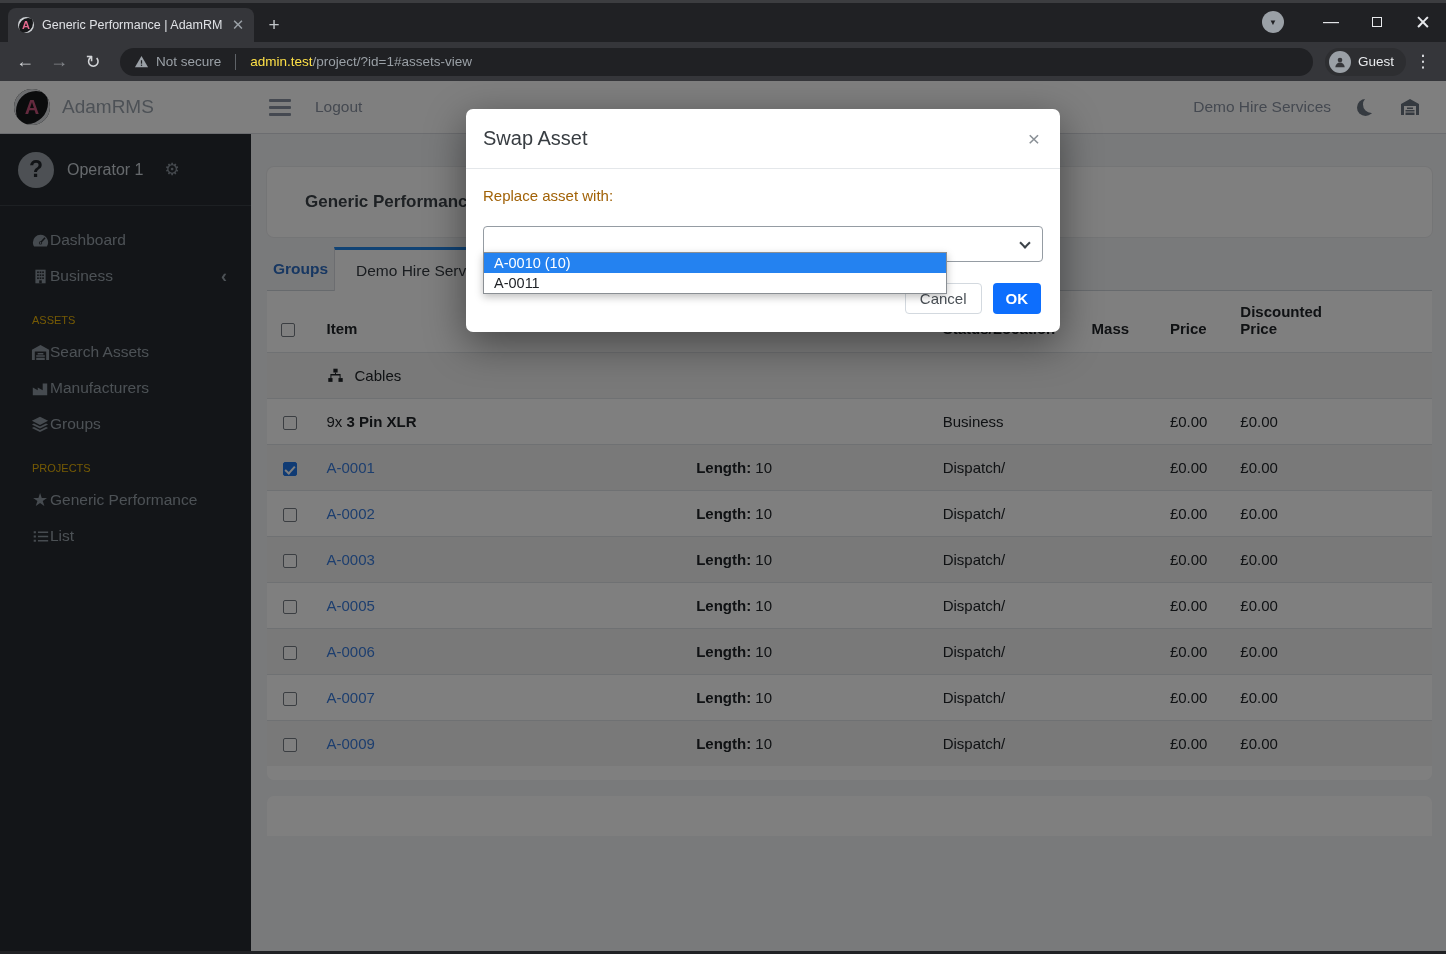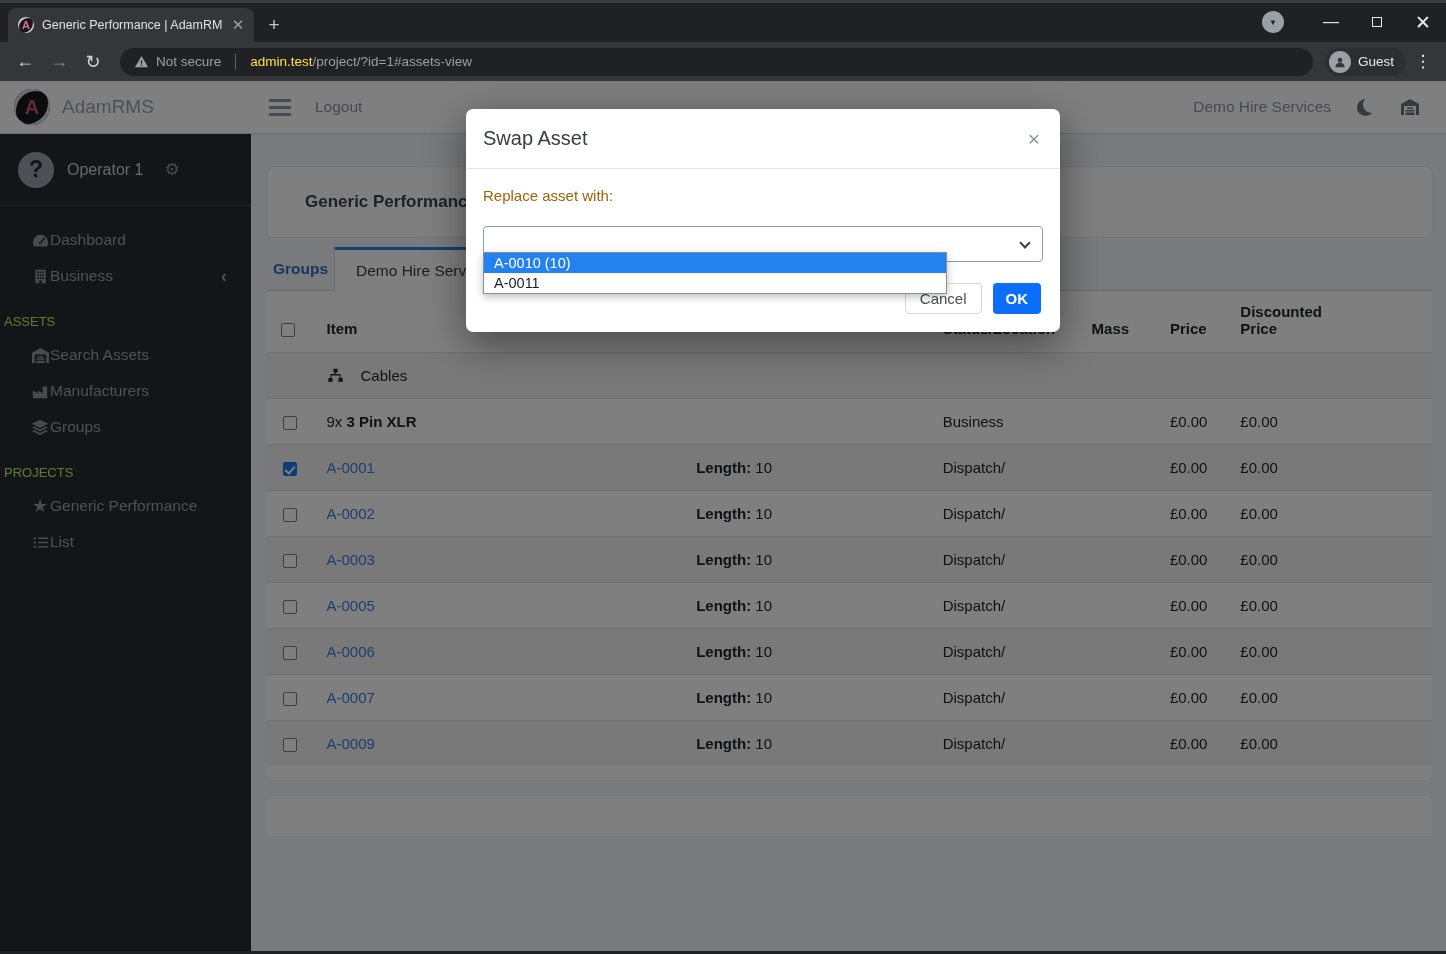--- a/index.html
+++ b/index.html
@@ -51,21 +51,21 @@
 
   .sidebar { position:absolute; top:53px; left:0; bottom:0; width:251px; background:#262b30; color:#99a2ab; }
   .user-row { height:72px; display:flex; align-items:center; gap:13px; padding-left:18px; border-bottom:1px solid #3a4047; }
   .user-avatar { width:36px; height:36px; border-radius:50%; background:#9aa1a8; color:#23272c; font-size:23px; font-weight:bold; display:flex; align-items:center; justify-content:center; }
   .user-name { font-size:16px; color:#ccd2d9; }
   .gear { font-size:17px; color:#8a929c; margin-left:8px; }
   .snav { padding-top:16px; }
   .sitem { height:36px; display:flex; align-items:center; gap:0; padding-left:30px; font-size:15.5px; position:relative; }
   .sitem .sicon { width:20px; display:flex; justify-content:center; color:#8d96a0; }
   .sitem .chev { position:absolute; right:24px; font-size:18px; font-weight:bold; color:#99a2ab; }
-  .sheading { padding:20px 0 8px 4px; font-size:13px; color:#bef264; }
+  .sheading { padding:20px 0 8px 32px; font-size:11px; color:#eab308; }
   .star-icon { color:#3b7ddd; font-size:18px; line-height:1; }
 
   .content { margin-left:251px; padding:33px 14px 0 16px; }
   .card1 { background:#fff; border-radius:7px; height:70px; display:flex; align-items:center; box-shadow:0 0 0 1px rgba(0,0,0,0.04); }
   .card1 h1 { font-size:17px; color:#3c4349; padding-left:38px; font-weight:bold; }
 
   .tabbar { margin-top:10px; height:44px; display:flex; border-bottom:1px solid #cfd4da; }
   .tab { display:flex; align-items:center; font-size:15.5px; }
   .tab.total { width:67px; justify-content:center; color:#2f6fc4; font-weight:bold; }
   .tab.active { width:263px; background:#fff; border-left:1px solid #d8dbe0; border-right:1px solid #d8dbe0; border-top:3px solid var(--tab_accent,#2186eb); padding-left:21px; color:#343a40; margin-bottom:-1px; }
@@ -73,21 +73,21 @@
   .card2 { background:#fff; border-radius:0 0 7px 7px; padding-bottom:14px; }
   table.assets { width:100%; border-collapse:collapse; font-size:15px; color:#212529; }
   table.assets th { text-align:left; vertical-align:bottom; font-weight:bold; padding:12px 14px 15px 14px; }
   table.assets td { padding:14px; border-top:1px solid #dee2e6; }
   table.assets tbody tr:nth-child(odd) { background:rgba(0,0,0,0.05); }
   .c-check { width:46px; text-align:center; }
   input.rowcheck { appearance:none; -webkit-appearance:none; width:14px; height:14px; border:1.5px solid #767d85; border-radius:2px; background:#fff; position:relative; vertical-align:middle; }
   input.rowcheck:checked { background:#2177e8; border-color:#2177e8; }
   input.rowcheck:checked::after { content:""; position:absolute; left:3.5px; top:0.5px; width:4px; height:8px; border:solid #fff; border-width:0 2px 2px 0; transform:rotate(42deg); }
   a.asset-link { color:#3b7ddd; text-decoration:none; }
-  .cell-flex { display:flex; align-items:center; gap:17px; }
+  .cell-flex { display:flex; align-items:center; gap:11px; }
   .sitemap-ic { color:#212529; display:flex; }
 
   .footer-stub { margin-top:16px; height:40px; background:#fff; border-radius:7px 7px 0 0; }
 
   
   .backdrop { position:absolute; inset:0; background:rgba(0,0,0,0.5); z-index:50; }
   .modal { position:absolute; left:466px; top:28px; width:594px; background:#fff; border-radius:7px; z-index:60;
            box-shadow:0 12px 40px rgba(0,0,0,0.45); }
   .modal-header { height:60px; display:flex; align-items:center; justify-content:space-between; padding:0 20px 0 17px; border-bottom:1px solid #e4e7ea; }
   .modal-title { font-size:20px; color:#383d42; }

